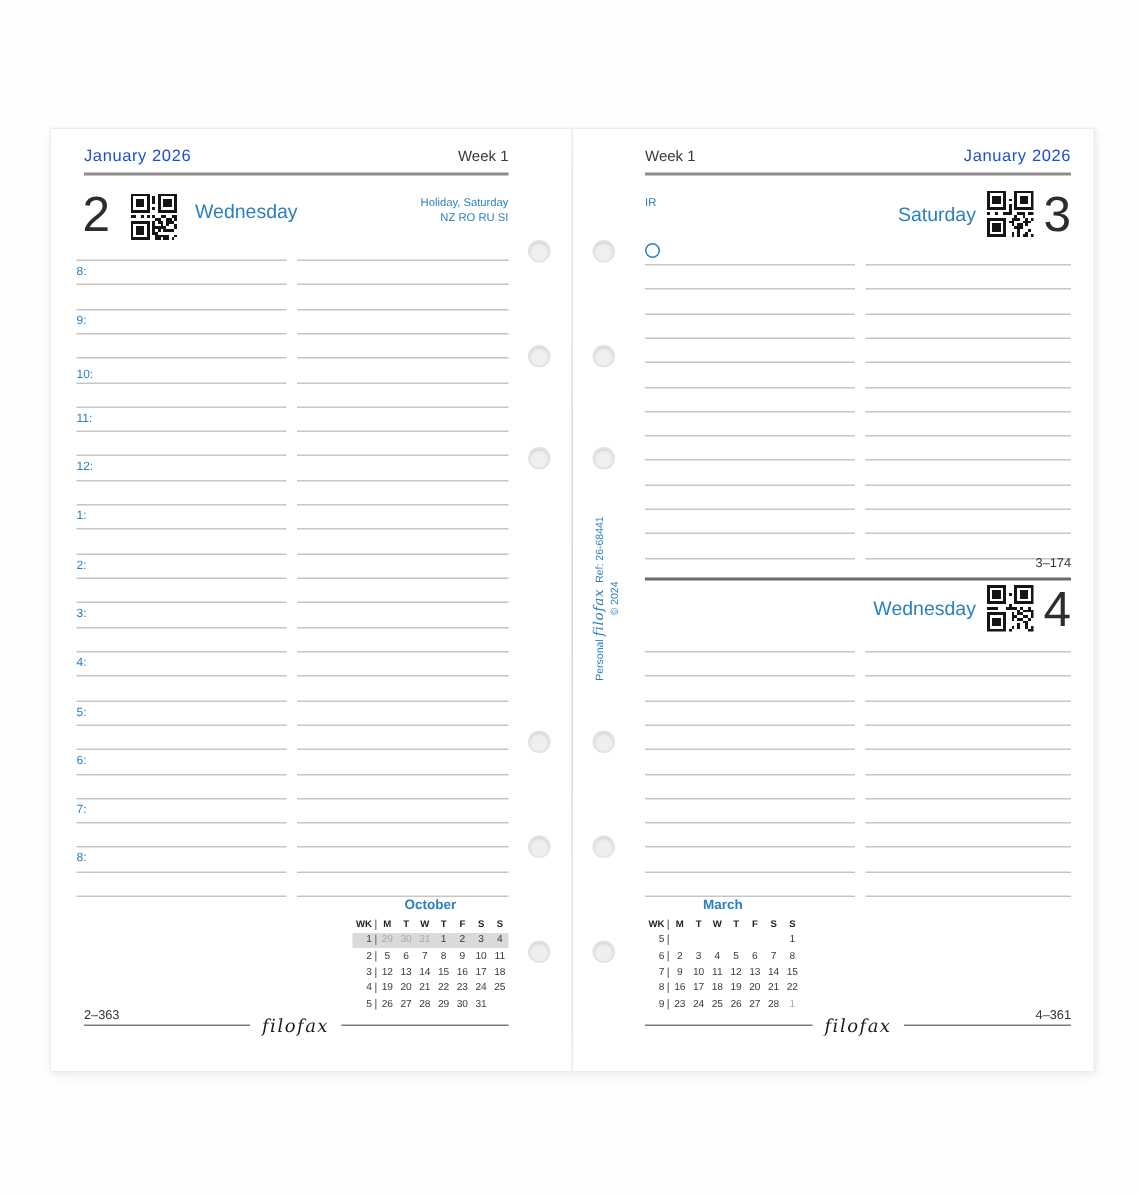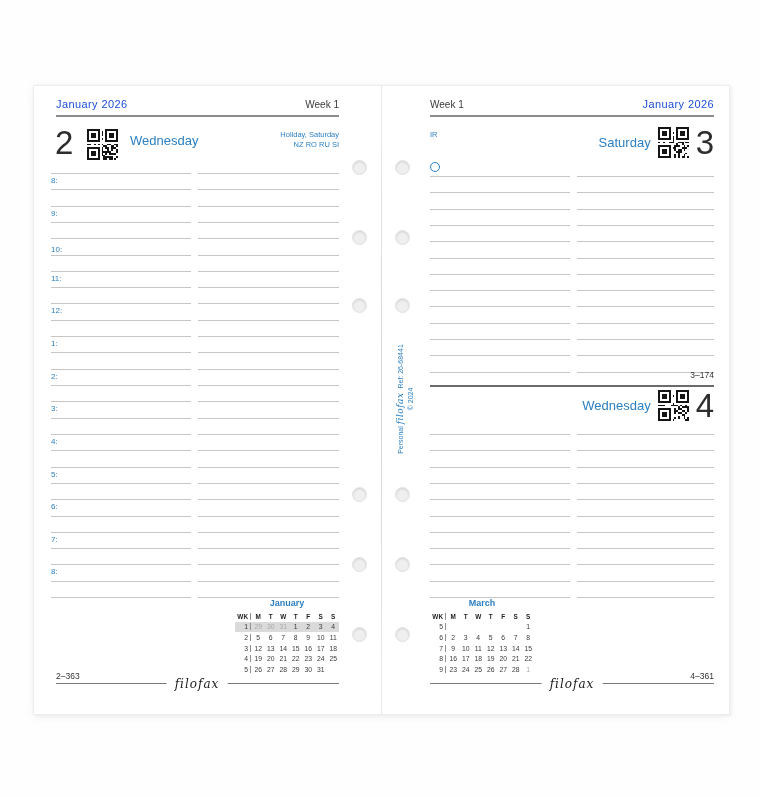--- a/index.html
+++ b/index.html
@@ -279,21 +279,21 @@
           <span class="c1"></span>
           <span class="c2"></span>
         </div>
         <div class="lrow" style="top: 424.06px;">
           <span class="c1"></span>
           <span class="c2"></span>
         </div>
       </div>
 
     <div class="minical" id="cal-jan" style="right:42px;top:512px;">
-        <div class="cal-title">January</div>
+        <div class="cal-title">October</div>
         <div class="cal-row hdr-row">
           <span class="cal-wk">WK</span>
           <span class="cal-cell">M</span>
           <span class="cal-cell">T</span>
           <span class="cal-cell">W</span>
           <span class="cal-cell">T</span>
           <span class="cal-cell">F</span>
           <span class="cal-cell">S</span>
           <span class="cal-cell">S</span>
         </div>

